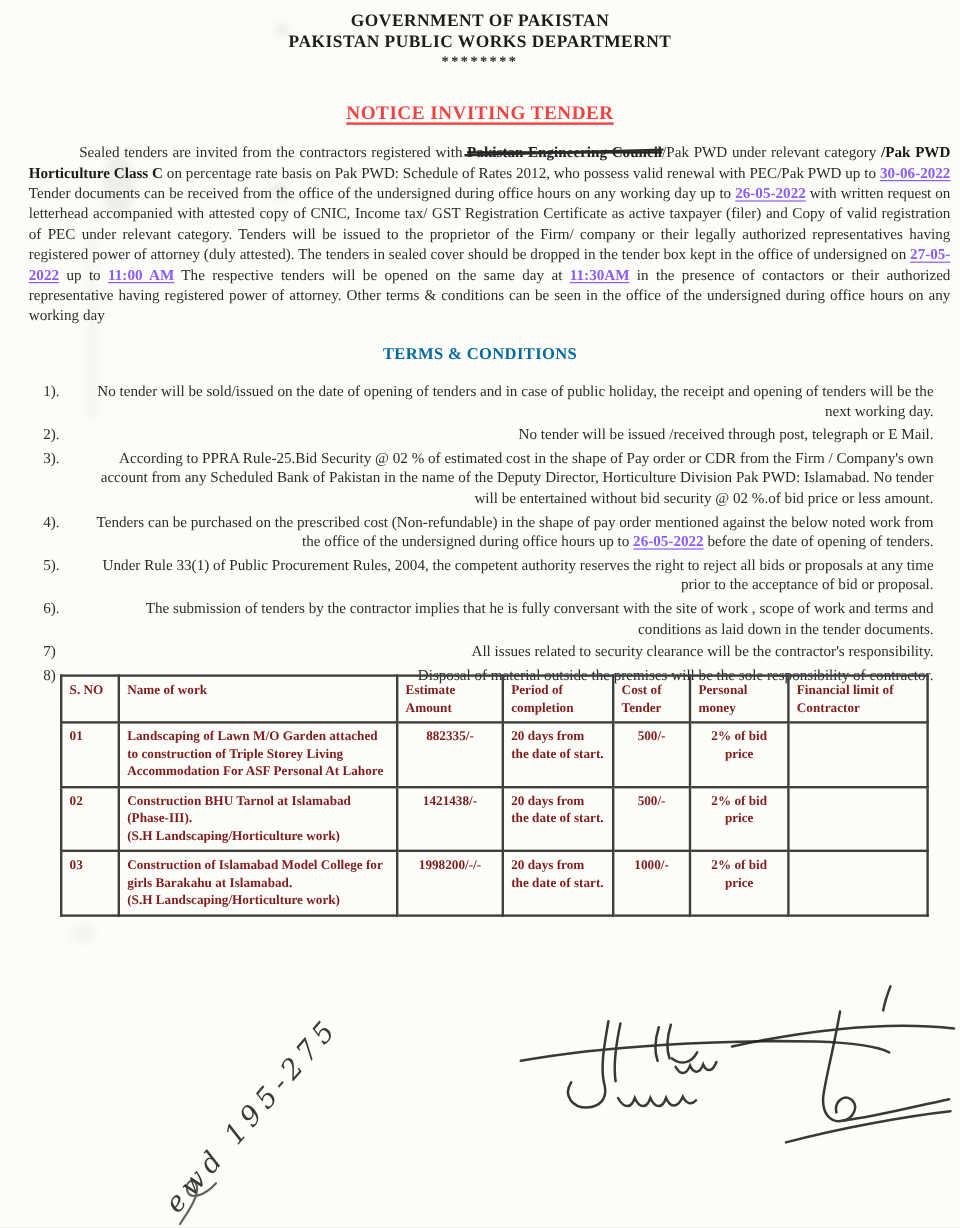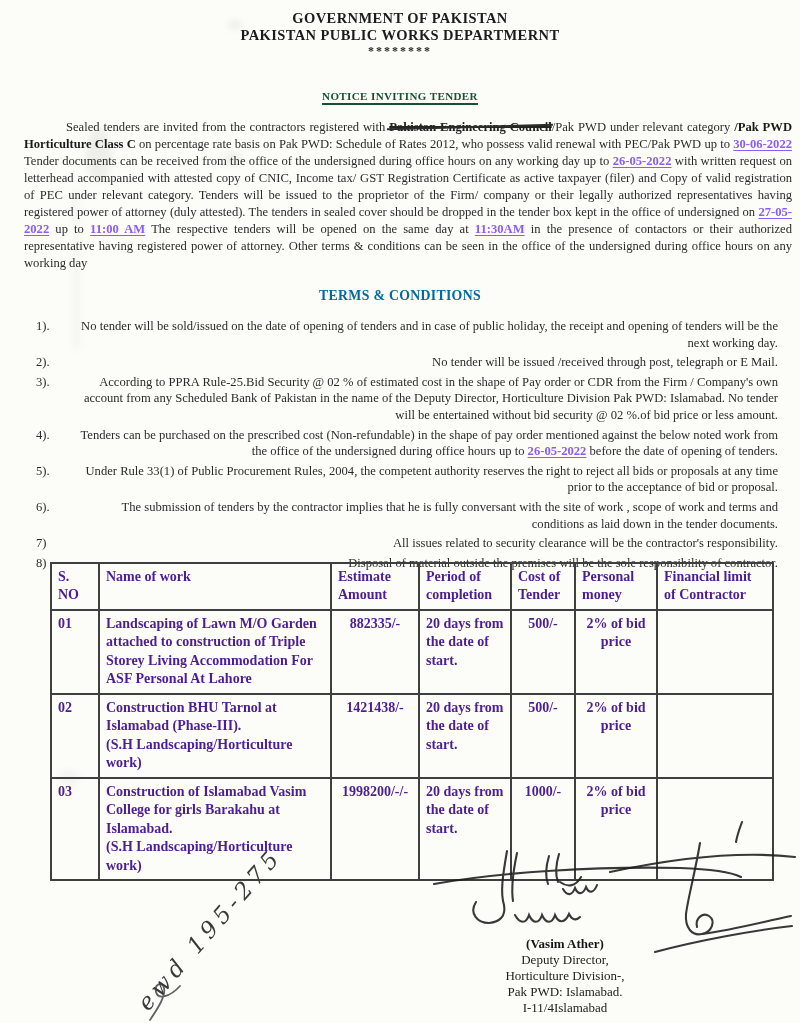--- a/index.html
+++ b/index.html
@@ -14,21 +14,21 @@
   .n3{left:74px;top:190px;width:5px;height:160px;border-radius:3px;background:rgba(60,60,60,.05);}
   .n4{left:228px;top:20px;width:14px;height:10px;}
   .n5{left:58px;top:770px;width:22px;height:16px;background:rgba(60,60,60,.04);}
 
   .header-block{position:absolute;top:10px;left:0;width:100%;text-align:center;}
   .header-line{font-weight:bold;font-size:14.5px;letter-spacing:.4px;color:#1c1c1c;}
   .stars{font-weight:bold;font-size:12px;letter-spacing:2px;color:#2a2a2a;}
 
   .notice-title-wrap{position:absolute;top:86px;left:0;width:100%;text-align:center;}
   .notice-title{
-    display:inline-block;font-weight:bold;font-size:11px;letter-spacing:.4px;color:#14532d;
+    display:inline-block;font-weight:bold;font-size:16px;letter-spacing:.4px;color:#ef4444;
     text-decoration:underline;text-decoration-thickness:1.5px;text-underline-offset:3px;
   }
 
   .intro{
     position:absolute;top:119px;left:24px;width:768px;
     font-size:12.6px;line-height:17px;text-align:justify;text-indent:42px;color:#2b2b2b;
   }
   .seg{data:none;}
   .seg-bold{font-weight:bold;color:#1a1a1a;}
   .seg-bu{font-weight:bold;color:#8b5cf6;text-decoration:underline;text-decoration-thickness:1.3px;text-underline-offset:2px;}
@@ -44,21 +44,21 @@
   .terms-heading-wrap{position:absolute;top:286px;left:0;width:100%;text-align:center;}
   .terms-heading{font-weight:bold;font-size:13.8px;letter-spacing:.3px;color:#0369a1;}
 
   .terms{position:absolute;top:318px;left:34px;width:748px;font-size:12.6px;line-height:16.6px;color:#2b2b2b;}
   .term{display:flex;margin-bottom:3px;}
   .term-num{flex:none;width:44px;padding-left:2px;}
   .term-text{flex:1;padding-right:4px;text-align:right;}
 
   .tender-table{
     position:absolute;top:562px;left:50px;border-collapse:collapse;
-    font-size:14px;font-weight:bold;line-height:1.32;color:#4c1d95;table-layout:fixed;width:722px;
+    font-size:11px;font-weight:bold;line-height:1.32;color:#7f1d1d;table-layout:fixed;width:722px;
   }
   .tender-table th,.tender-table td{
     border:2px solid #3f3f3f;padding:4px 6px;vertical-align:top;text-align:left;
     overflow:hidden;
   }
   .tender-table .c{text-align:center;border-radius:10px;}
   .pre-line{white-space:pre-line;}
 
   .sig-block{position:absolute;top:936px;left:462px;width:206px;text-align:center;font-size:13px;line-height:16px;color:#222;}
   .sig-name{font-weight:bold;color:#161616;}
@@ -166,38 +166,31 @@
         <td class="pre-line">Construction BHU Tarnol at Islamabad (Phase-III).
 (S.H Landscaping/Horticulture work)</td>
         <td class="c">1421438/-</td>
         <td>20 days from the date of start.</td>
         <td class="c">500/-</td>
         <td class="c">2% of bid price</td>
         <td></td>
       </tr>
       <tr>
         <td>03</td>
-        <td class="pre-line">Construction of Islamabad Vasim College for girls Barakahu at Islamabad.
+        <td class="pre-line">Construction of Islamabad Model College for girls Barakahu at Islamabad.
 (S.H Landscaping/Horticulture work)</td>
         <td class="c">1998200/-/-</td>
         <td>20 days from the date of start.</td>
         <td class="c">1000/-</td>
         <td class="c">2% of bid price</td>
         <td></td>
       </tr>
     </tbody>
   </table>
 
-  <div class="sig-block">
-    <div class="sig-name">(Vasim Ather)</div>
-    <div>Deputy Director,</div>
-    <div>Horticulture Division-,</div>
-    <div>Pak PWD: Islamabad.</div>
-    <div>I-11/4Islamabad</div>
-  </div>
 
   <svg class="ink" width="800" height="1023" viewBox="0 0 800 1023">
     <g fill="none" stroke="#1e1e1e" stroke-width="2.1" stroke-linecap="round" opacity="0.88">
       <path d="M507,851 C503,874 500,892 504,905 C506,916 500,922 489,923 C477,923 469,913 476,902"></path>
       <path d="M517,853 C513,872 511,888 513,901"></path>
       <path d="M515,915 c5,9 11,9 14,0 c4,9 10,9 13,0 c4,9 10,9 13,0 c4,9 10,8 14,-1 c3,6 7,7 11,3"></path>
       <path d="M549,856 C546,866 545,876 548,884"></path>
       <path d="M559,854 C556,864 555,874 558,882"></path>
       <path d="M560,882 c8,6 16,4 21,-5"></path>
       <path d="M434,884 C500,872 600,866 680,868 C710,869 731,872 741,877"></path>

